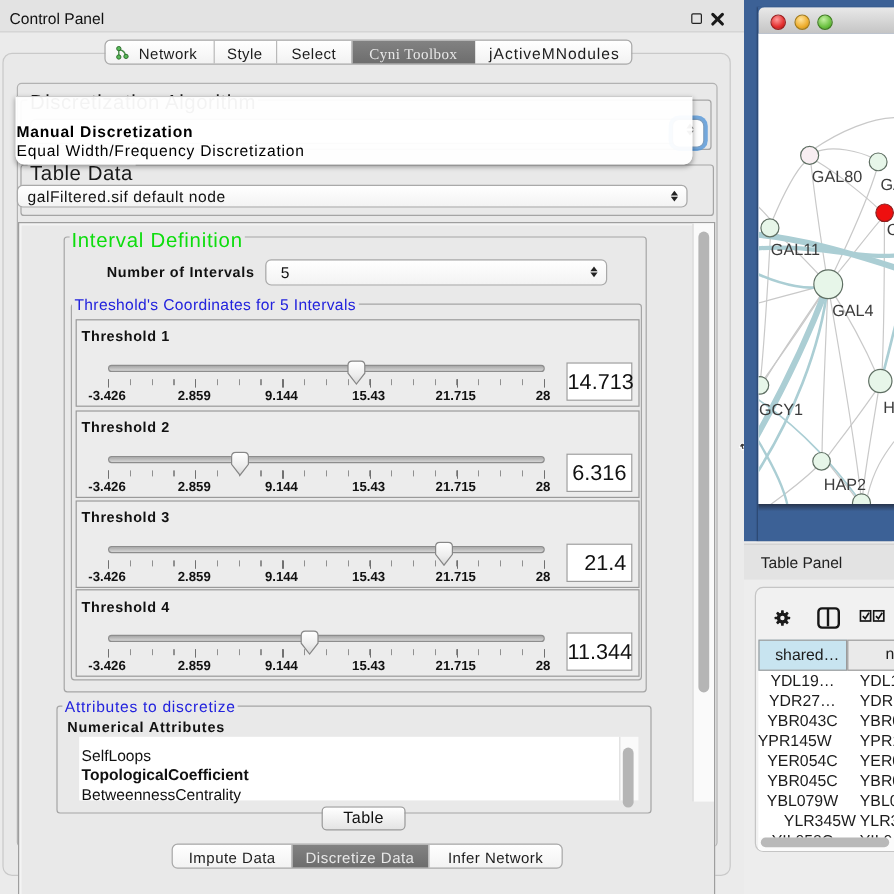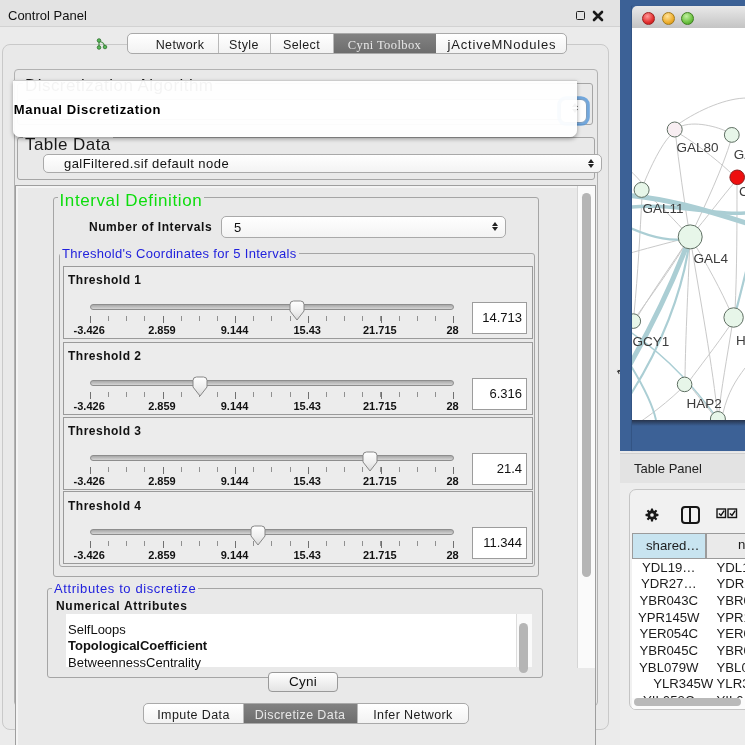--- a/index.html
+++ b/index.html
@@ -7,21 +7,21 @@
         font-family:"Liberation Sans",sans-serif;background:#ebebeb;}
   .abs{position:absolute;}
   
   #titlebar{left:0;top:0;width:620px;height:26px;background:#e3e3e3;border-bottom:1px solid #d2d2d2;}
   #titletext{left:8px;top:7.5px;font-size:13px;color:#111;}
   #floatico{left:575.5px;top:11px;width:7px;height:7px;border:1.7px solid #222;border-radius:1.5px;}
   
   .seg{position:absolute;top:0;height:21px;line-height:22.5px;text-align:center;
        font-size:12.5px;letter-spacing:0.4px;color:#1c1c1c;box-sizing:border-box;}
   #toptabs{z-index:6;left:87px;top:33px;width:440px;height:21px;border:1px solid #a9a9a9;border-radius:5px;
-           background:linear-gradient(#ffffff,#f2f2f2);box-sizing:border-box;overflow:hidden;margin-left:40px;}
+           background:linear-gradient(#ffffff,#f2f2f2);box-sizing:border-box;overflow:hidden;}
   .segdiv{position:absolute;top:0;width:1px;height:21px;background:#b9b9b9;}
   .segsel{background:linear-gradient(#828282,#6b6b6b);color:#e8e8e8;}
   
   #outerpanel2{left:2px;top:44px;width:607px;height:686px;border:1px solid #c9c9c9;border-radius:8px;
               background:#e9e9e9;box-sizing:border-box;}
   #outerpanel{left:13.5px;top:69px;width:584px;height:637px;border:1px solid #b2b2b2;border-radius:4px;
               background:#e9e9e9;box-sizing:border-box;}
   .gbox{position:absolute;border:1px solid #a5a5a5;border-radius:3px;box-sizing:border-box;}
   .glabel{position:absolute;font-size:17px;letter-spacing:0.45px;background:#e9e9e9;padding:0 2px;color:#1a1a1a;}
   .combo{position:absolute;border:1px solid #a9a9a9;border-radius:5px;
@@ -35,21 +35,21 @@
             box-sizing:border-box;overflow:hidden;box-shadow:inset 2px 2px 0 #f4f4f4;}
   #vscroll{left:561px;top:0px;width:19px;height:482px;background:#fafafa;border-left:1px solid #d5d5d5;}
   #vthumb{left:566px;top:7px;width:9px;height:384px;background:#b5b5b5;border-radius:4.5px;}
   
   .tpanel{position:absolute;left:47px;width:470px;height:73px;border:1px solid #9a9a9a;background:#ececec;box-sizing:border-box;}
   .tlabel{position:absolute;left:4px;top:6.5px;font-size:12px;letter-spacing:0.5px;font-weight:bold;color:#111;}
   .track{position:absolute;left:26px;width:364px;height:6px;border:1px solid #8d8d8d;border-radius:3px;
          background:linear-gradient(#a8a8a8,#d5d5d5);box-sizing:border-box;top:37px;}
   .ticks{position:absolute;left:26px;width:364px;height:7px;top:49px;}
   .vbox{position:absolute;left:408px;top:35px;width:55px;height:32px;background:#fff;border:1px solid #9c9c9c;
-        box-sizing:border-box;font-size:13px;color:#111;text-align:right;line-height:30px;padding-right:4px;}
+        box-sizing:border-box;font-size:18px;color:#111;text-align:right;line-height:30px;padding-right:4px;}
   .slab{position:absolute;top:57px;font-size:11px;font-weight:bold;color:#111;transform:translateX(-50%);}
   .thumb{position:absolute;top:33px;width:16px;height:21px;}
   
   #attrlist{left:50px;top:428px;width:450px;height:53px;background:#fff;font-size:13px;color:#111;overflow:hidden;}
   
   #applybtn{left:268px;top:672px;width:68px;height:18px;border:1px solid #999;border-radius:4px;
             background:linear-gradient(#ffffff,#e4e4e4);font-size:13.5px;color:#111;text-align:center;line-height:17px;letter-spacing:0.3px;}
   #bottabs{z-index:6;left:143px;top:703px;width:326px;height:21px;border:1px solid #a9a9a9;border-radius:5px;
            background:linear-gradient(#ffffff,#f2f2f2);box-sizing:border-box;overflow:hidden;letter-spacing:0.8px;}
   
@@ -106,21 +106,21 @@
   <div class="combo" style="left:25px;top:99px;width:560px;height:21px;"></div>
   <div class="abs" style="left:560px;top:98.5px;width:25px;height:22px;border:1px solid #7d9dbd;border-radius:6px;
        box-shadow:0 0 0 2.8px rgba(84,150,216,0.8);background:#fdfdfd;"></div>
   <div class="abs" style="left:570px;top:101.5px;width:9px;">
     <div class="car carup" style="border-bottom-color:#333;"></div>
     <div class="car cardn" style="border-top-color:#333;"></div>
   </div>
 
   <div class="gbox" style="left:17px;top:137px;width:578px;height:43px;"></div>
   <div class="glabel" style="left:23px;top:134.5px;">Table Data</div>
-  <div class="combo" style="left:43px;top:154px;width:559px;height:19px;line-height:18px;padding-left:20px;letter-spacing:0.45px;">galFiltered.sif default node
+  <div class="combo" style="left:14px;top:154px;width:559px;height:19px;line-height:18px;padding-left:8px;letter-spacing:0.45px;">galFiltered.sif default node
     <div class="cararea" style="top:2px;">
         <div class="car carup"></div>
         <div class="car cardn"></div>
       </div>
   </div>
 
   <div class="abs" id="viewport">
 
     <div class="abs" id="vscroll"></div>
     <div class="abs" id="vthumb"></div>
@@ -236,31 +236,32 @@
     <div class="glabel" style="left:36px;top:394.5px;color:#2222dd;font-size:13px;letter-spacing:0.6px;">Attributes to discretize</div>
     <div class="abs" style="left:40px;top:413px;font-size:12px;letter-spacing:0.7px;font-weight:bold;color:#111;">Numerical Attributes</div>
     <div class="abs" id="attrlist"></div>
     <div class="abs" style="left:52px;top:435.5px;font-size:13px;color:#111;">SelfLoops</div>
     <div class="abs" style="left:52px;top:451.6px;font-size:13px;color:#111;font-weight:bold;">TopologicalCoefficient</div>
     <div class="abs" style="left:52px;top:469px;font-size:13px;color:#111;">BetweennessCentrality</div>
     <div class="abs" style="left:500px;top:428px;width:15px;height:53px;background:#fafafa;border-left:1px solid #ddd;"></div>
     <div class="abs" style="left:503px;top:437px;width:9px;height:50px;background:#b5b5b5;border-radius:4.5px;"></div>
   </div>
 
-  <div class="abs" id="applybtn">Cyni</div>
+  <div class="abs" id="applybtn">Table</div>
   <div class="abs" id="bottabs">
     <div class="seg" style="left:0;width:99px;">Impute Data</div>
     <div class="seg" style="left:213px;width:112px;">Infer Network</div>
     <div class="seg segsel" style="left:99px;width:114px;">Discretize Data</div>
     <div class="segdiv" style="left:99px;"></div>
     <div class="segdiv" style="left:213px;"></div>
   </div>
 
   <div class="abs" id="popup"></div>
   <div class="abs" style="left:13.8px;top:101.7px;font-size:13px;letter-spacing:0.65px;font-weight:bold;color:#000;">Manual Discretization</div>
+  <div class="abs" style="left:13.8px;top:117.5px;font-size:13px;letter-spacing:0.65px;color:#000;">Equal Width/Frequency Discretization</div>
 
   <svg class="abs" style="left:614.5px;top:367.5px;" width="8" height="9" viewBox="0 0 8 9">
     <path d="M1.2,4.8 Q1.5,1.5 4.2,1.2 L6.8,3.4 L4.6,4.0 L5.2,6.4 L3.4,6.8 L2.6,4.6 Z" fill="#3c3c3c" stroke="#fdfdfd" stroke-width="0.9"></path>
   </svg>
 
   <div class="abs" id="bluebg"></div>
   <div class="abs" id="netwin">
     <div class="abs" id="nettitle"></div>
     <div class="tl" style="left:10px;background:radial-gradient(circle at 40% 30%,#ff9a9a,#e33030 60%,#b01212);border:1px solid #9c2020;"></div>
     <div class="tl" style="left:29.5px;background:radial-gradient(circle at 40% 30%,#ffe39a,#eeae2f 60%,#c78908);border:1px solid #a37b1a;"></div>
@@ -370,21 +371,21 @@
       </div>
     <div class="trow" style="top:86.2px;">
         <span style="position:absolute;left:1.5px;width:74.5px;text-align:center;">YDR27…</span>
         <span style="position:absolute;left:86.5px;">YDR2…</span>
       </div>
     <div class="trow" style="top:102.9px;">
         <span style="position:absolute;left:1.5px;width:74.5px;text-align:center;">YBR043C</span>
         <span style="position:absolute;left:86.5px;">YBR0…</span>
       </div>
     <div class="trow" style="top:119.6px;">
-        <span style="position:absolute;left:1.5px;width:74.5px;text-align:center;">YPR145W</span>
+        <span style="position:absolute;left:1.5px;width:74.5px;text-align:left;">YPR145W</span>
         <span style="position:absolute;left:86.5px;">YPR1…</span>
       </div>
     <div class="trow" style="top:136.3px;">
         <span style="position:absolute;left:1.5px;width:74.5px;text-align:center;">YER054C</span>
         <span style="position:absolute;left:86.5px;">YER0…</span>
       </div>
     <div class="trow" style="top:153.0px;">
         <span style="position:absolute;left:1.5px;width:74.5px;text-align:center;">YBR045C</span>
         <span style="position:absolute;left:86.5px;">YBR0…</span>
       </div>

